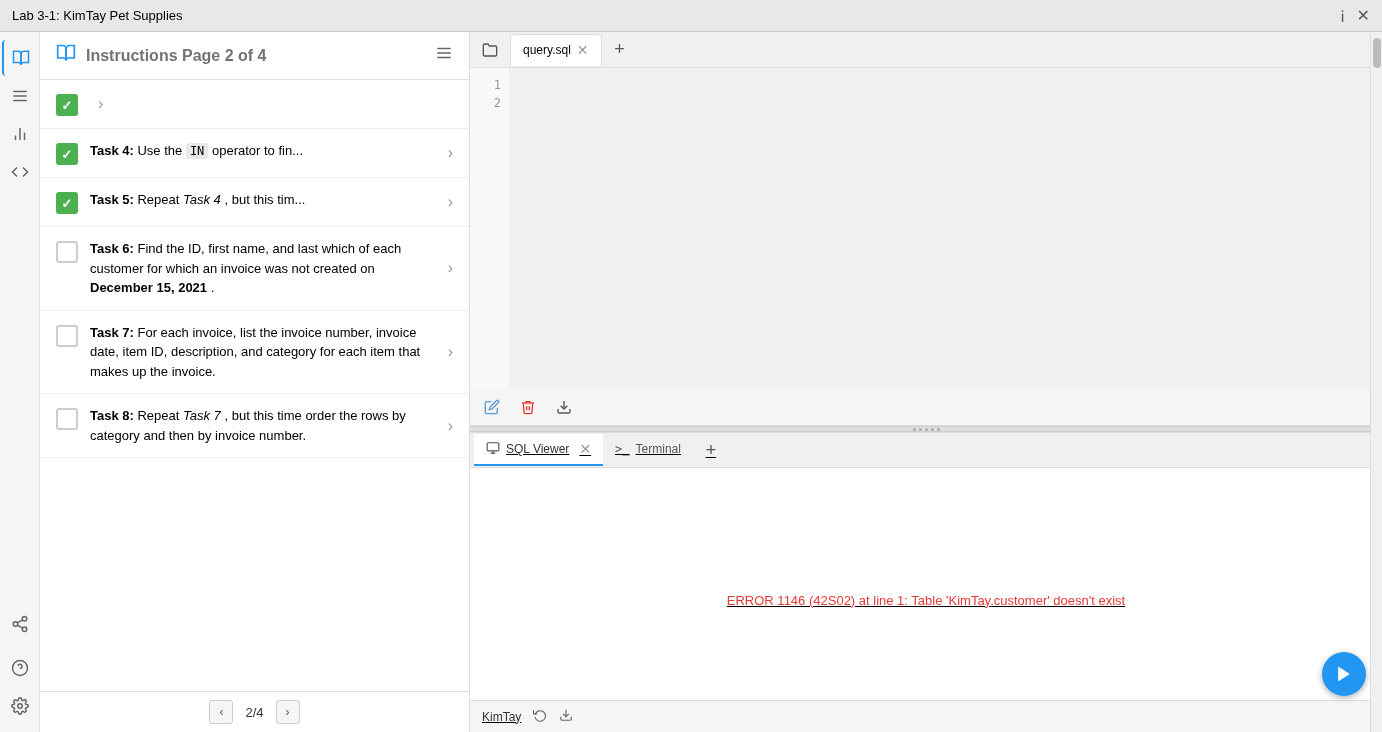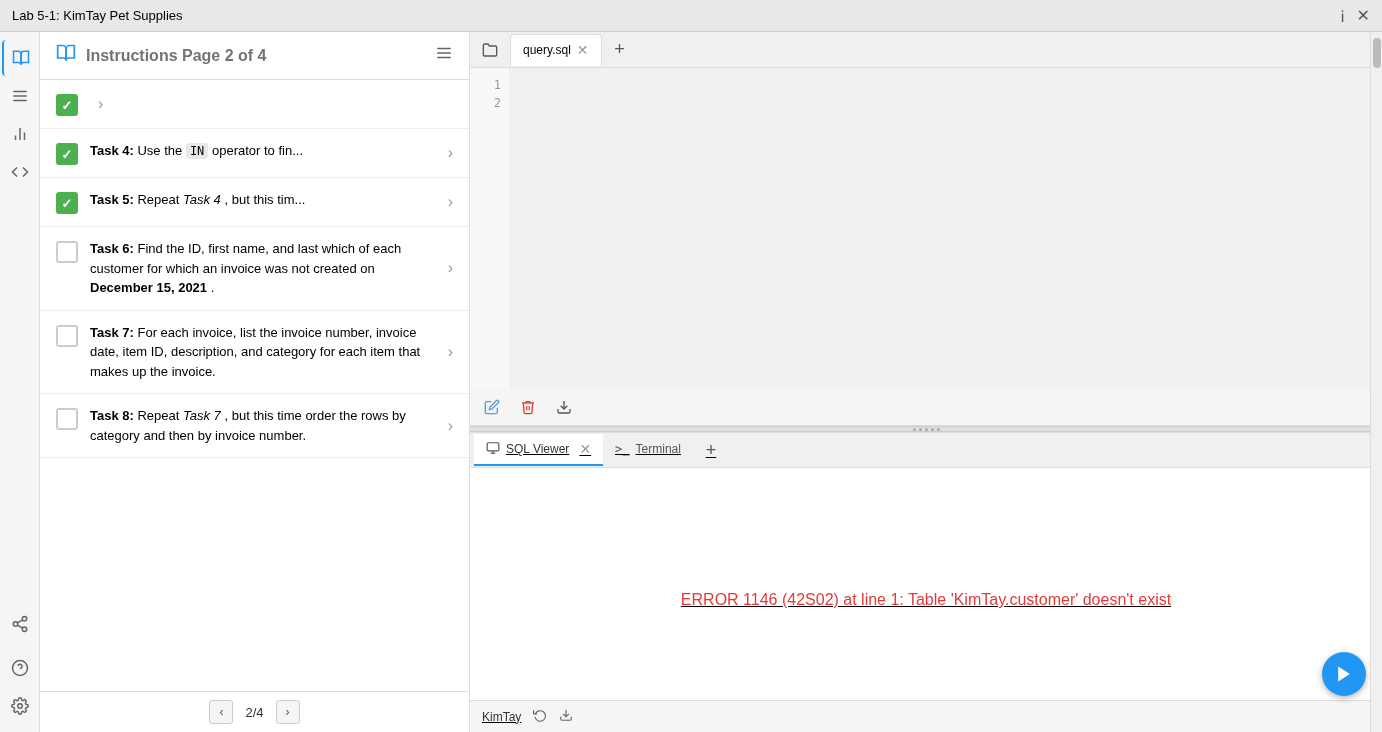--- a/index.html
+++ b/index.html
@@ -141,21 +141,21 @@
     .bottom-tab-close { color: #999; font-size: 14px; margin-left: 4px; }
     .bottom-add-btn {
       width: 28px; height: 28px; display: flex; align-items: center; justify-content: center;
       color: #555; cursor: pointer; font-size: 18px; margin-left: 4px;
     }
 
     .bottom-content {
       flex: 1; background: #fff; display: flex; align-items: center; justify-content: center;
       overflow: hidden;
     }
-    .error-message { color: #e53935; font-size: 16px; margin-top: 32px; }
+    .error-message { color: #e53935; font-size: 13px; margin-top: 32px; }
 
     
     .status-bar {
       display: flex; align-items: center; padding: 4px 12px; gap: 12px;
       background: #f5f5f5; border-top: 1px solid #ddd; height: 32px; flex-shrink: 0;
     }
     .status-db { font-size: 12px; color: #333; font-weight: 500; }
     .status-icon { color: #666; cursor: pointer; font-size: 14px; }
 
     
@@ -165,21 +165,21 @@
       color: white; font-size: 20px; position: absolute; bottom: 36px; right: 16px;
       box-shadow: 0 2px 6px rgba(0,0,0,0.3);
     }
 
     .editor-right-area { position: relative; flex: 1; display: flex; flex-direction: column; overflow: hidden; }
   </style>
 </head>
 <body>
 
 <div class="title-bar">
-  <span>Lab 5-1: KimTay Pet Supplies</span>
+  <span>Lab 3-1: KimTay Pet Supplies</span>
   <div class="title-bar-right">
     <span class="title-bar-icon">ℹ</span>
     <span class="title-bar-icon">✕</span>
   </div>
 </div>
 
 <div class="main-container">
 
   <div class="icon-sidebar">
     <div class="icon-sidebar-item active">

